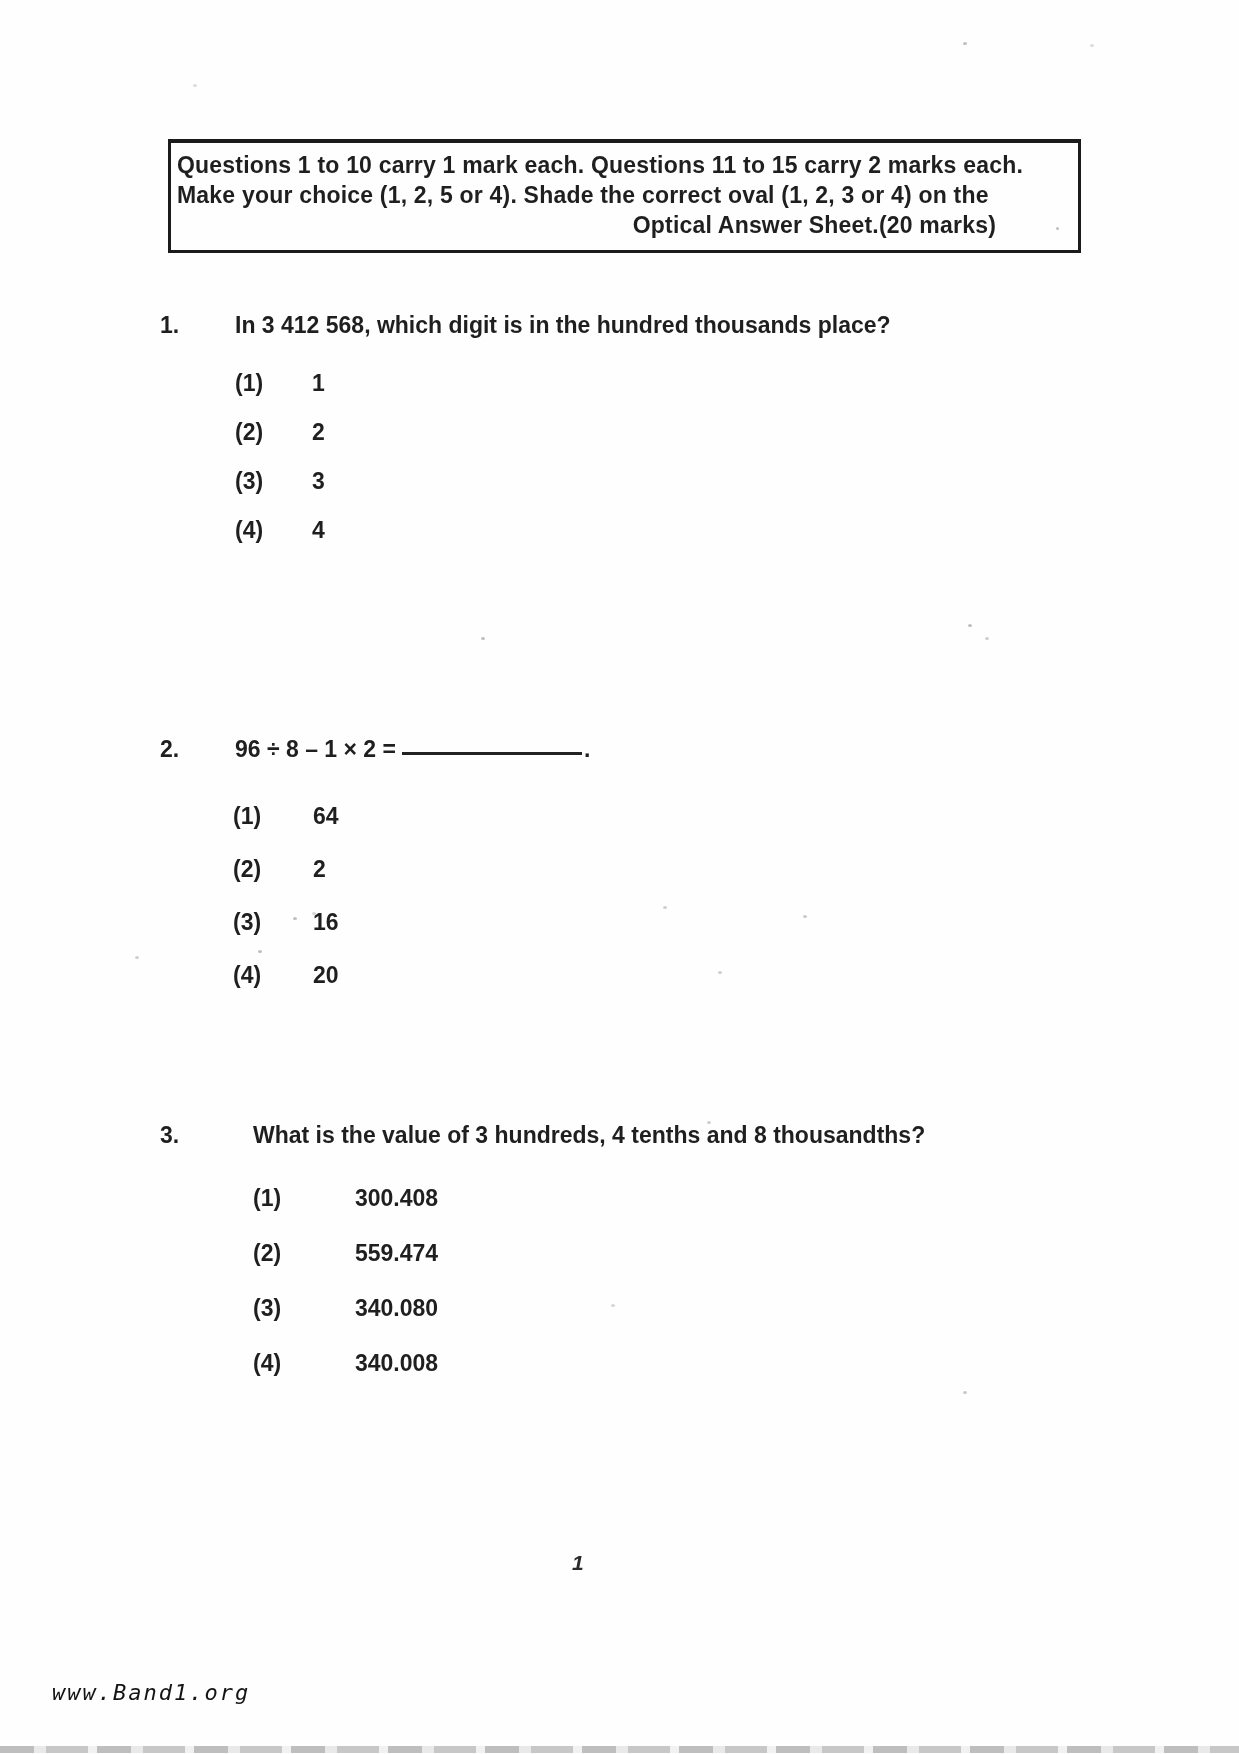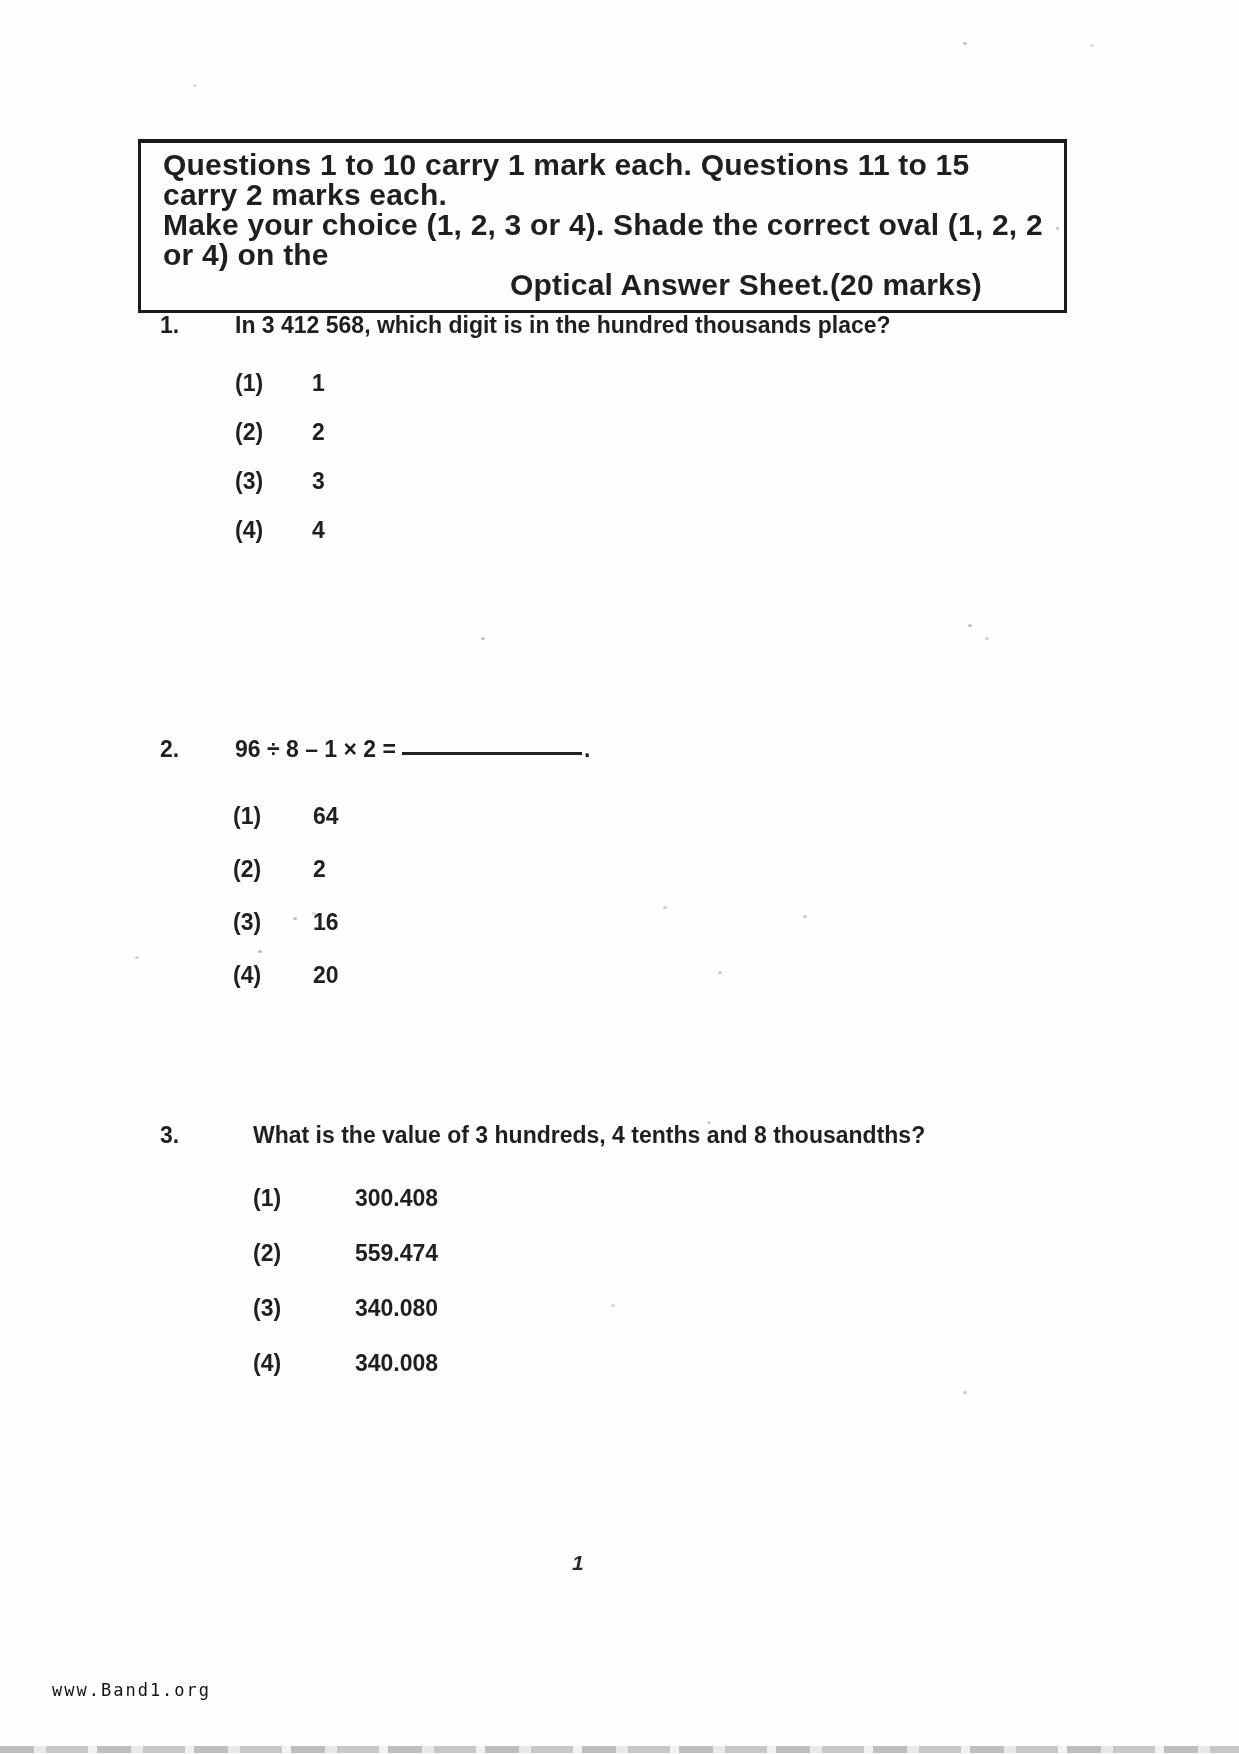--- a/index.html
+++ b/index.html
@@ -10,27 +10,27 @@
     background: #fefefe;
     font-family: "Liberation Sans", sans-serif;
     font-weight: 700;
     color: #1f1f1f;
     overflow: hidden;
   }
 
   
   .instr-box {
     position: absolute;
-    left: 138px;
+    left: 168px;
     top: 139px;
     width: 889px;
     border: 3px solid #1b1b1b;
     border-top-width: 4px;
-    padding: 7px 12px 10px 22px;
-    font-size: 30px;
+    padding: 7px 12px 10px 6px;
+    font-size: 23px;
     line-height: 30px;
     letter-spacing: 0.2px;
   }
   .instr-box p { margin: 0; }
   .instr-last { display: flex; justify-content: flex-end; }
   .instr-last .marks { padding-right: 70px; }
 
   
   .question { position: absolute; left: 160px; width: 940px; font-size: 23px; }
   .q-head { display: flex; line-height: 27px; }
@@ -74,23 +74,24 @@
     color: #2a2a2a;
   }
 
   
   .site-footer {
     position: absolute;
     left: 52px;
     top: 1680px;
     font-family: "DejaVu Sans Mono", "Liberation Mono", monospace;
     font-weight: 400;
-    font-size: 17px;
+    font-size: 22px;
     letter-spacing: 2px;
     color: #141414;
+    font-style: italic;
   }
 
   
   .bottom-strip {
     position: absolute;
     left: 0; right: 0; bottom: 1px;
     height: 7px;
     background: repeating-linear-gradient(90deg,
       #a9a9a9 0px, #a9a9a9 34px,
       #e2e2e2 34px, #e2e2e2 46px,
@@ -108,21 +109,21 @@
     opacity: 0.55;
   }
 </style>
 </head>
 <body>
 
 <div class="page">
 
   <div class="instr-box">
     <p>Questions 1 to 10 carry 1 mark each.  Questions 11 to 15 carry 2 marks each.</p>
-    <p>Make your choice (1, 2, 3 or 4). Shade the correct oval (1, 2, 2 or 4) on the</p>
+    <p>Make your choice (1, 2, 5 or 4). Shade the correct oval (1, 2, 3 or 4) on the</p>
     <p class="instr-last">
       <span>Optical Answer Sheet.</span>
       <span class="marks">(20 marks)</span>
     </p>
   </div>
 
   <section class="question q1">
     <div class="q-head">
       <span class="qnum">1.</span>
       <span class="qtext">In 3 412 568, which digit is in the hundred thousands place?</span>

